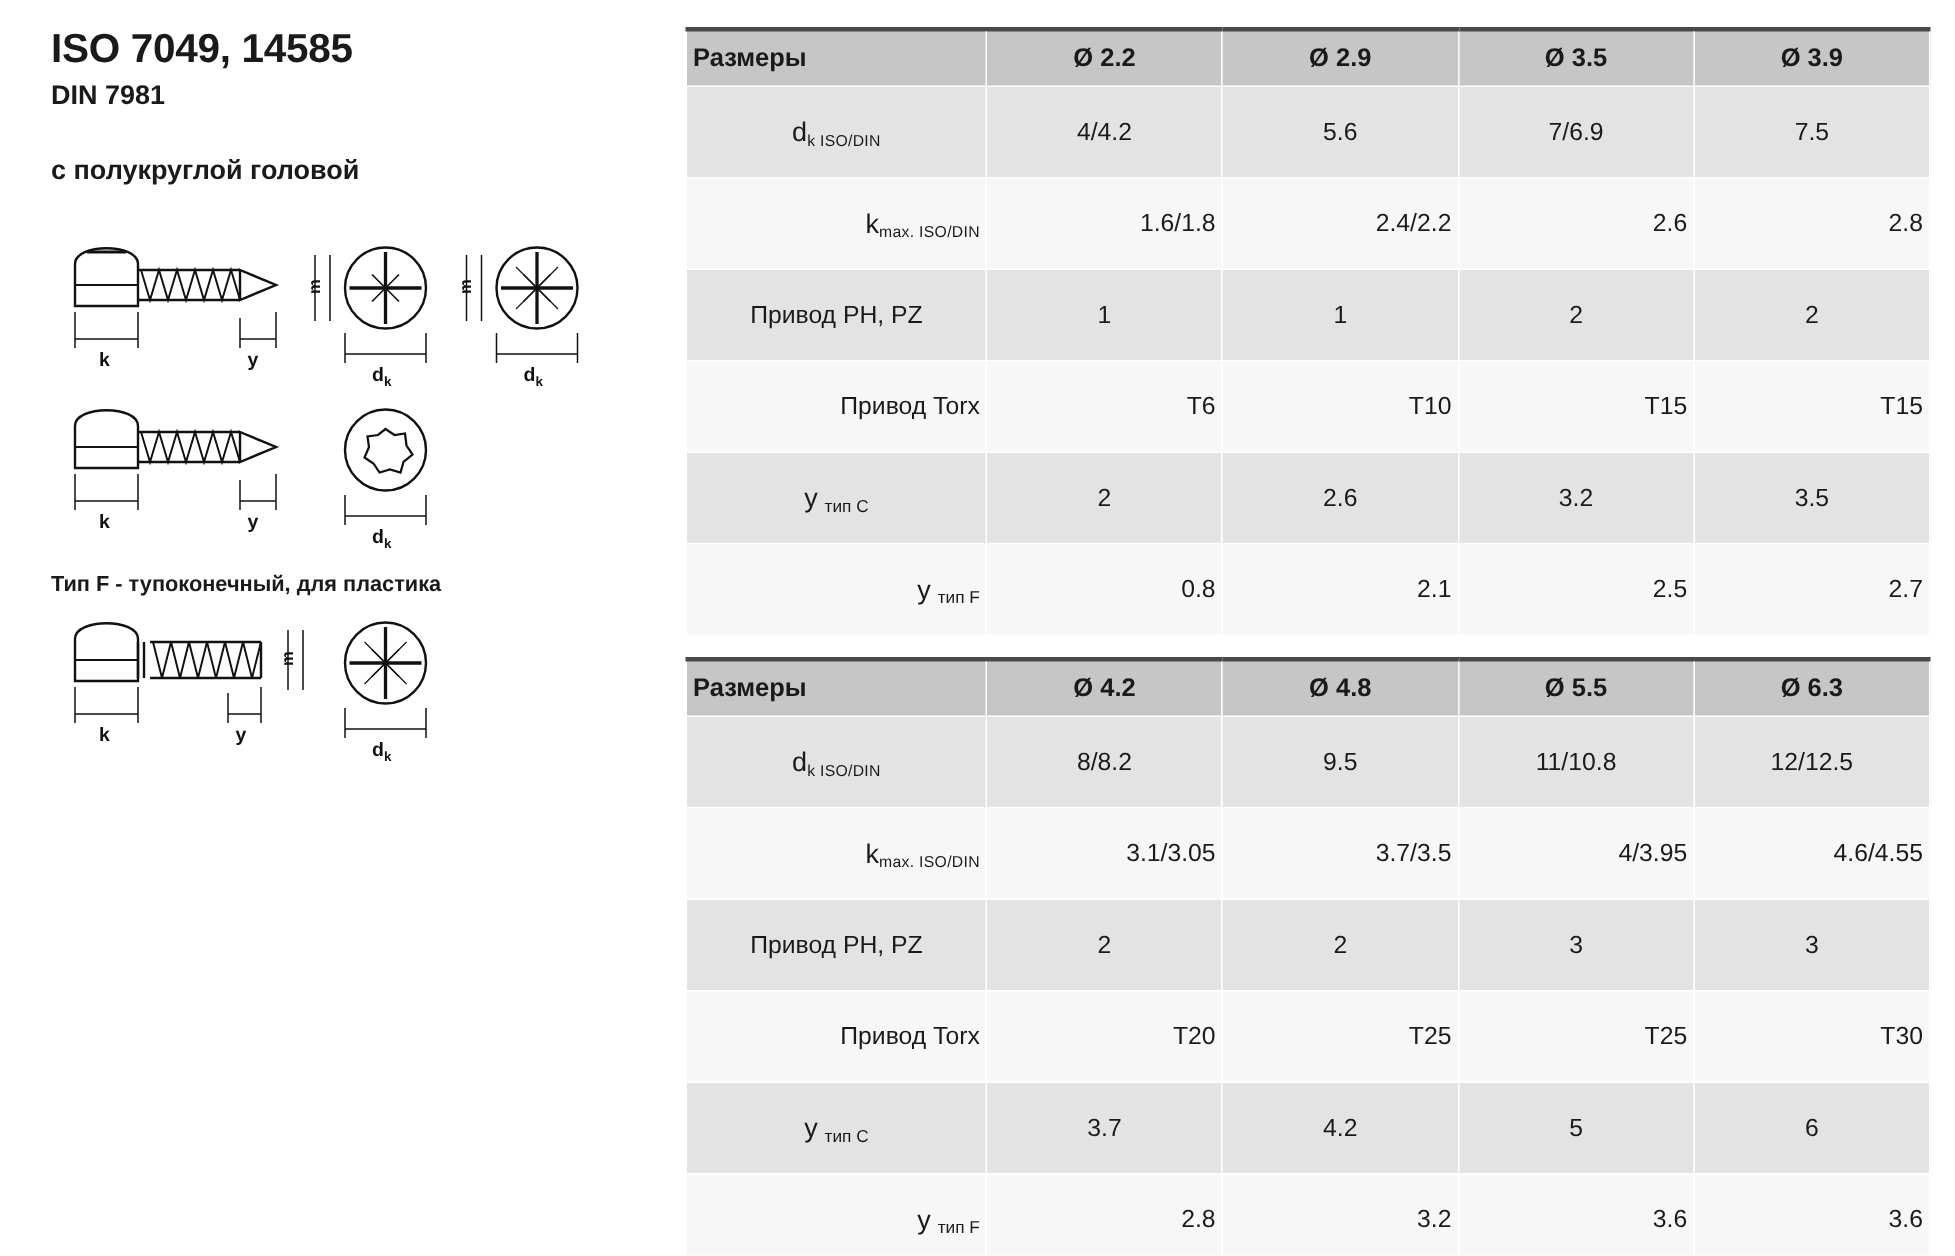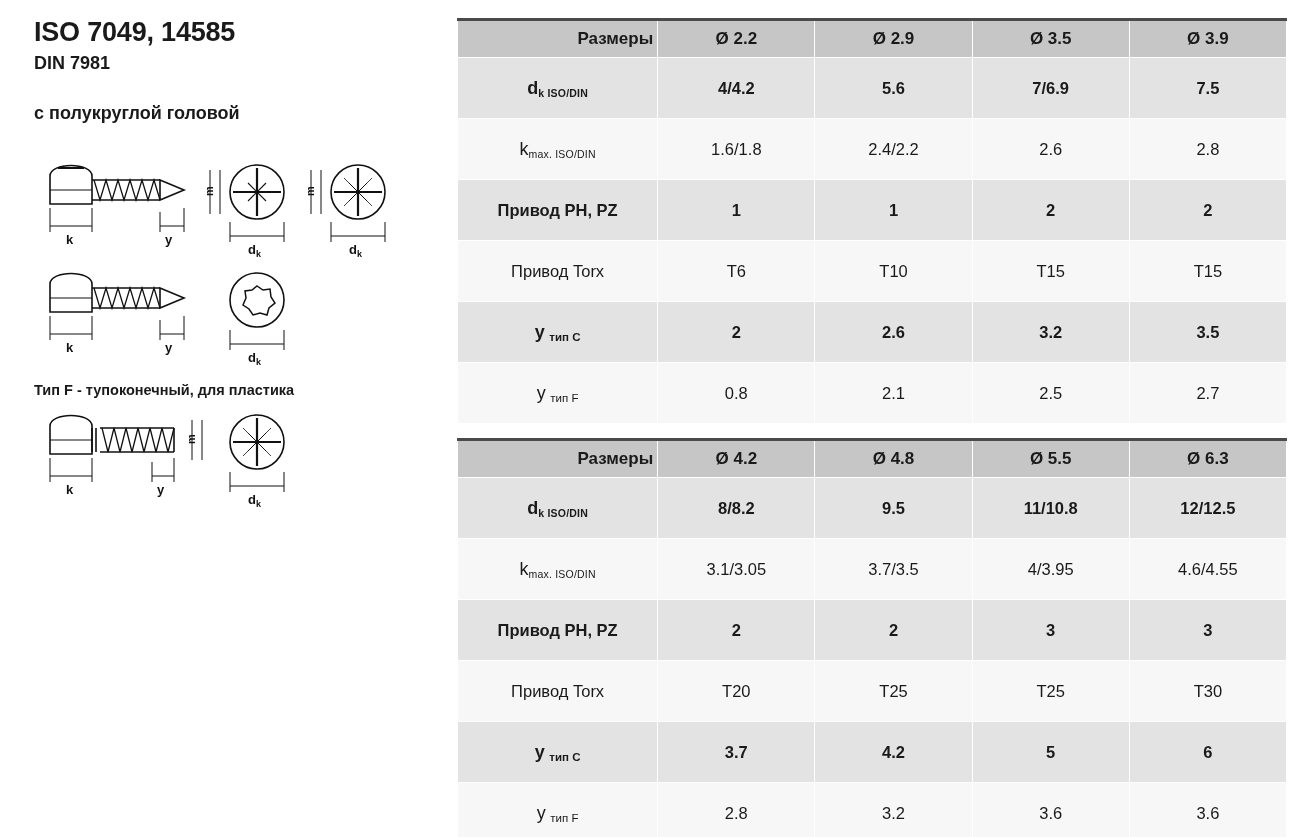--- a/index.html
+++ b/index.html
@@ -90,28 +90,28 @@
     background: #f4f4f4;
   }
   table.spec tr.head th {
     background: #c6c6c6;
     font-weight: bold;
     font-size: 17px;
     height: 36px;
     border-top: 3px solid #4a4a4a;
     border-bottom: 1px solid #ffffff;
   }
-  table.spec tr.head th.first { text-align: right; }
+  table.spec tr.head th.first { text-align: left; }
   table.spec td.rowlabel {
     background: #ececec;
     font-size: 16.5px;
   }
-  table.spec tr.alt td { background: #e3e3e3; font-weight: bold; }
+  table.spec tr.alt td { background: #e3e3e3; }
   table.spec tr.alt td.rowlabel { background: #e3e3e3; }
-  table.spec tr.plain td { background: #f7f7f7; }
+  table.spec tr.plain td { background: #f7f7f7; text-align: right; }
   table.spec tr.plain td.rowlabel { background: #f7f7f7; }
   .sub {
     font-size: 10.5px;
     vertical-align: baseline;
     position: relative;
     top: 3px;
     letter-spacing: 0.2px;
   }
   .subsm {
     font-size: 11.5px;

